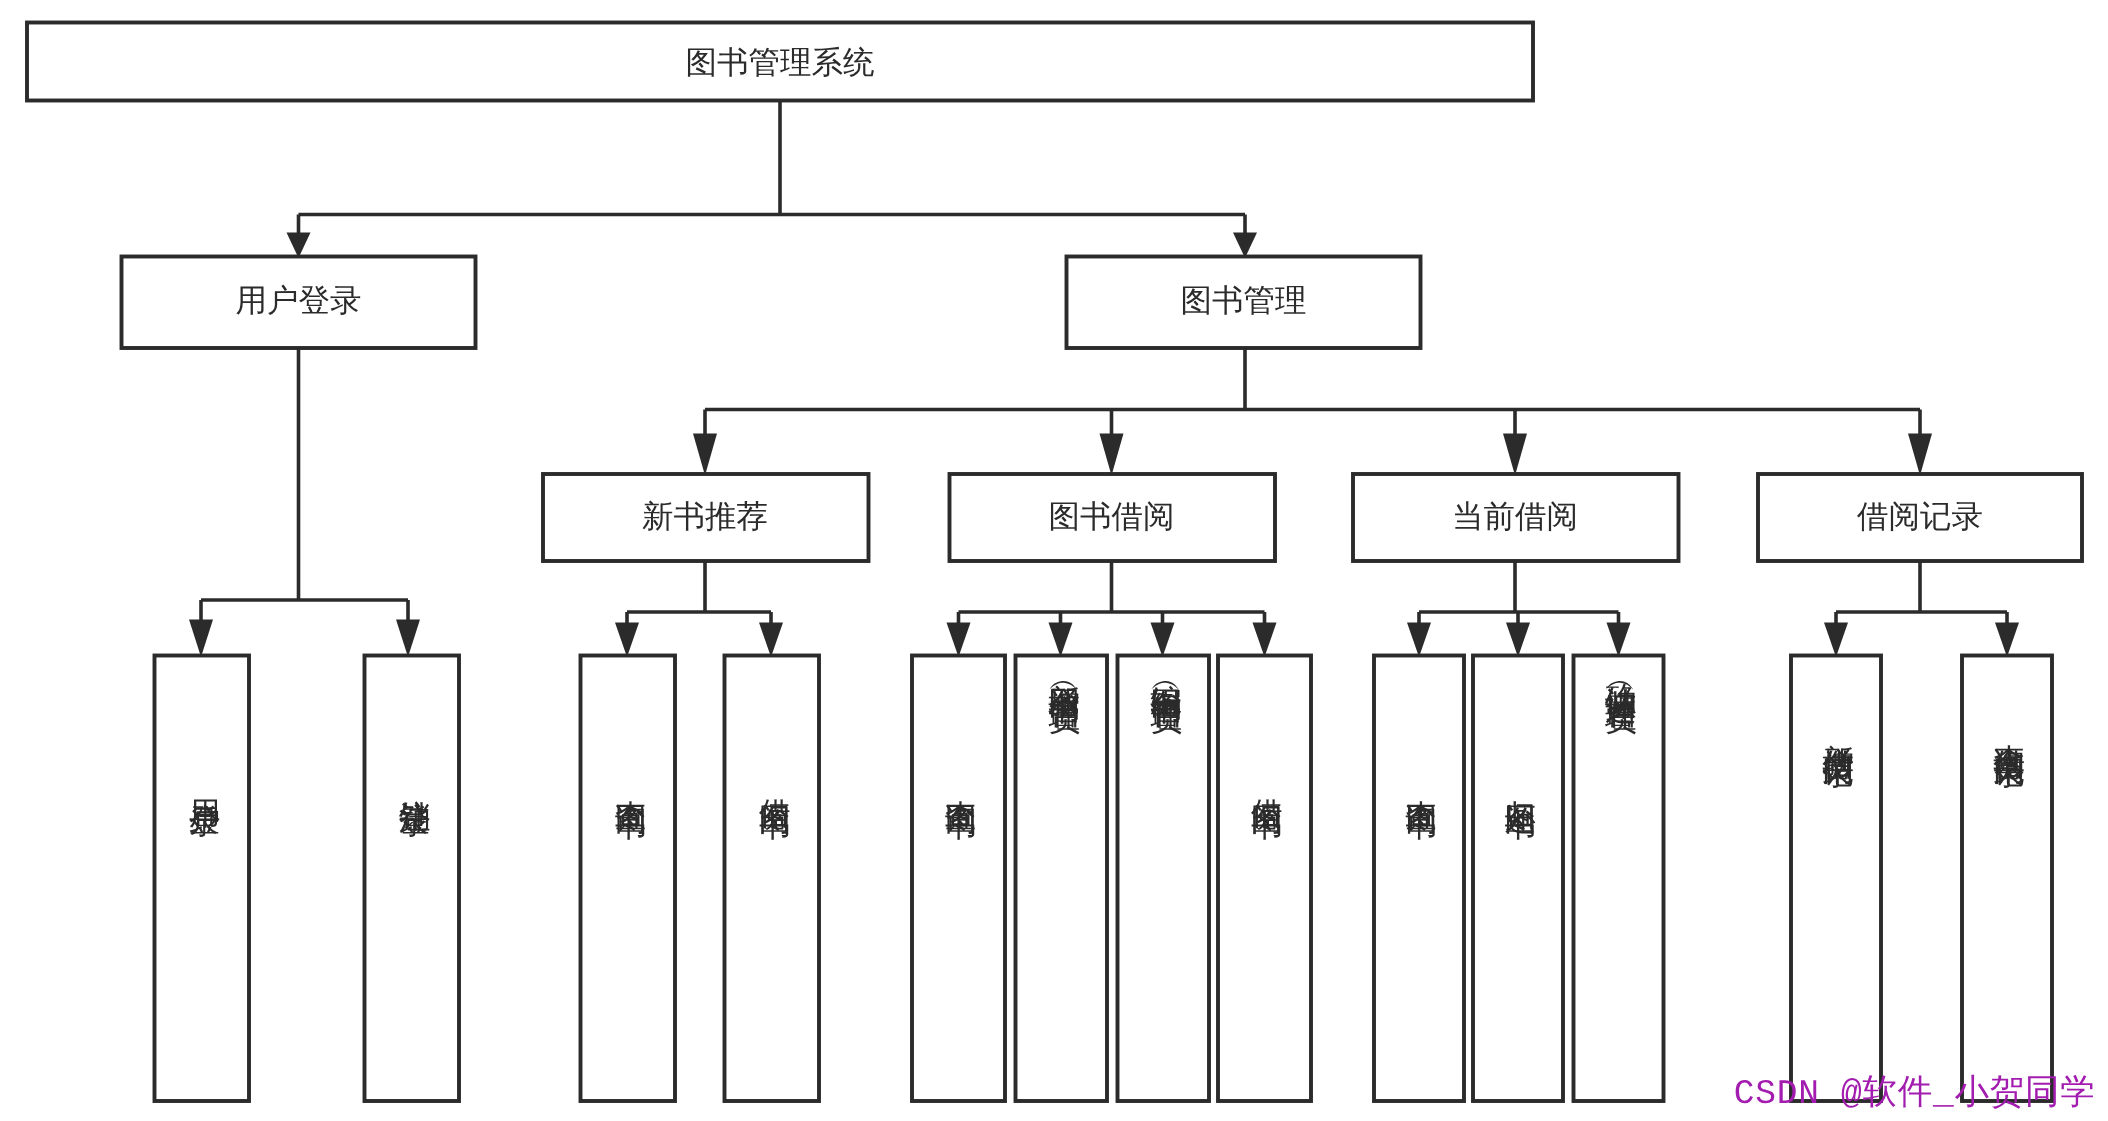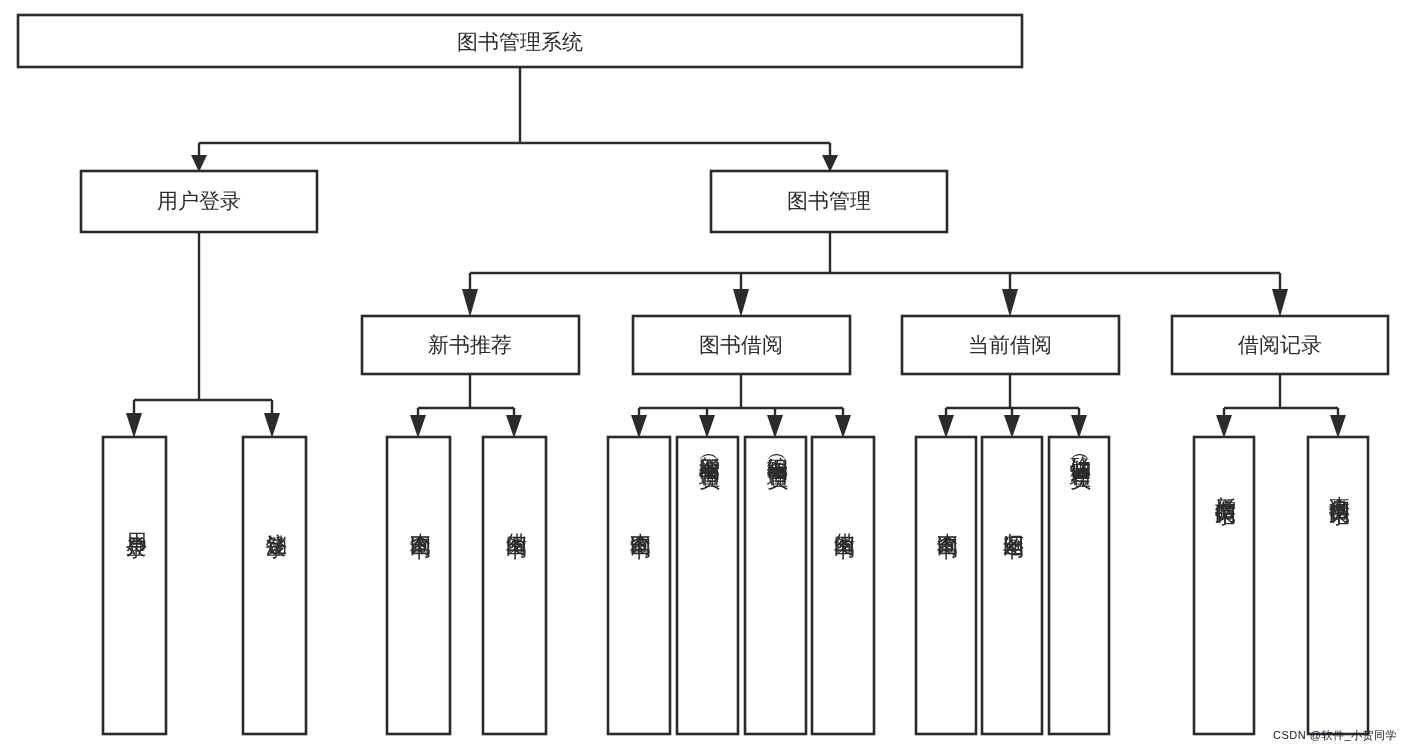--- a/index.html
+++ b/index.html
@@ -54,23 +54,23 @@
     fill: none;
   }
   .arrow-head {
     fill: #2b2b2b;
     stroke: none;
   }
   .watermark-text {
     position: absolute;
     right: 8px;
     bottom: 4px;
-    font-family: Liberation Sans, sans-serif;
-    font-size: 11px;
-    color: #0f172a;
+    font-family: Liberation Mono, monospace;
+    font-size: 23px;
+    color: #a21caf;
     letter-spacing: 0.5px;
     user-select: none;
     white-space: nowrap;
   }
 </style>
 </head>
 <body>
 
 <div id="diagram-root">
 

